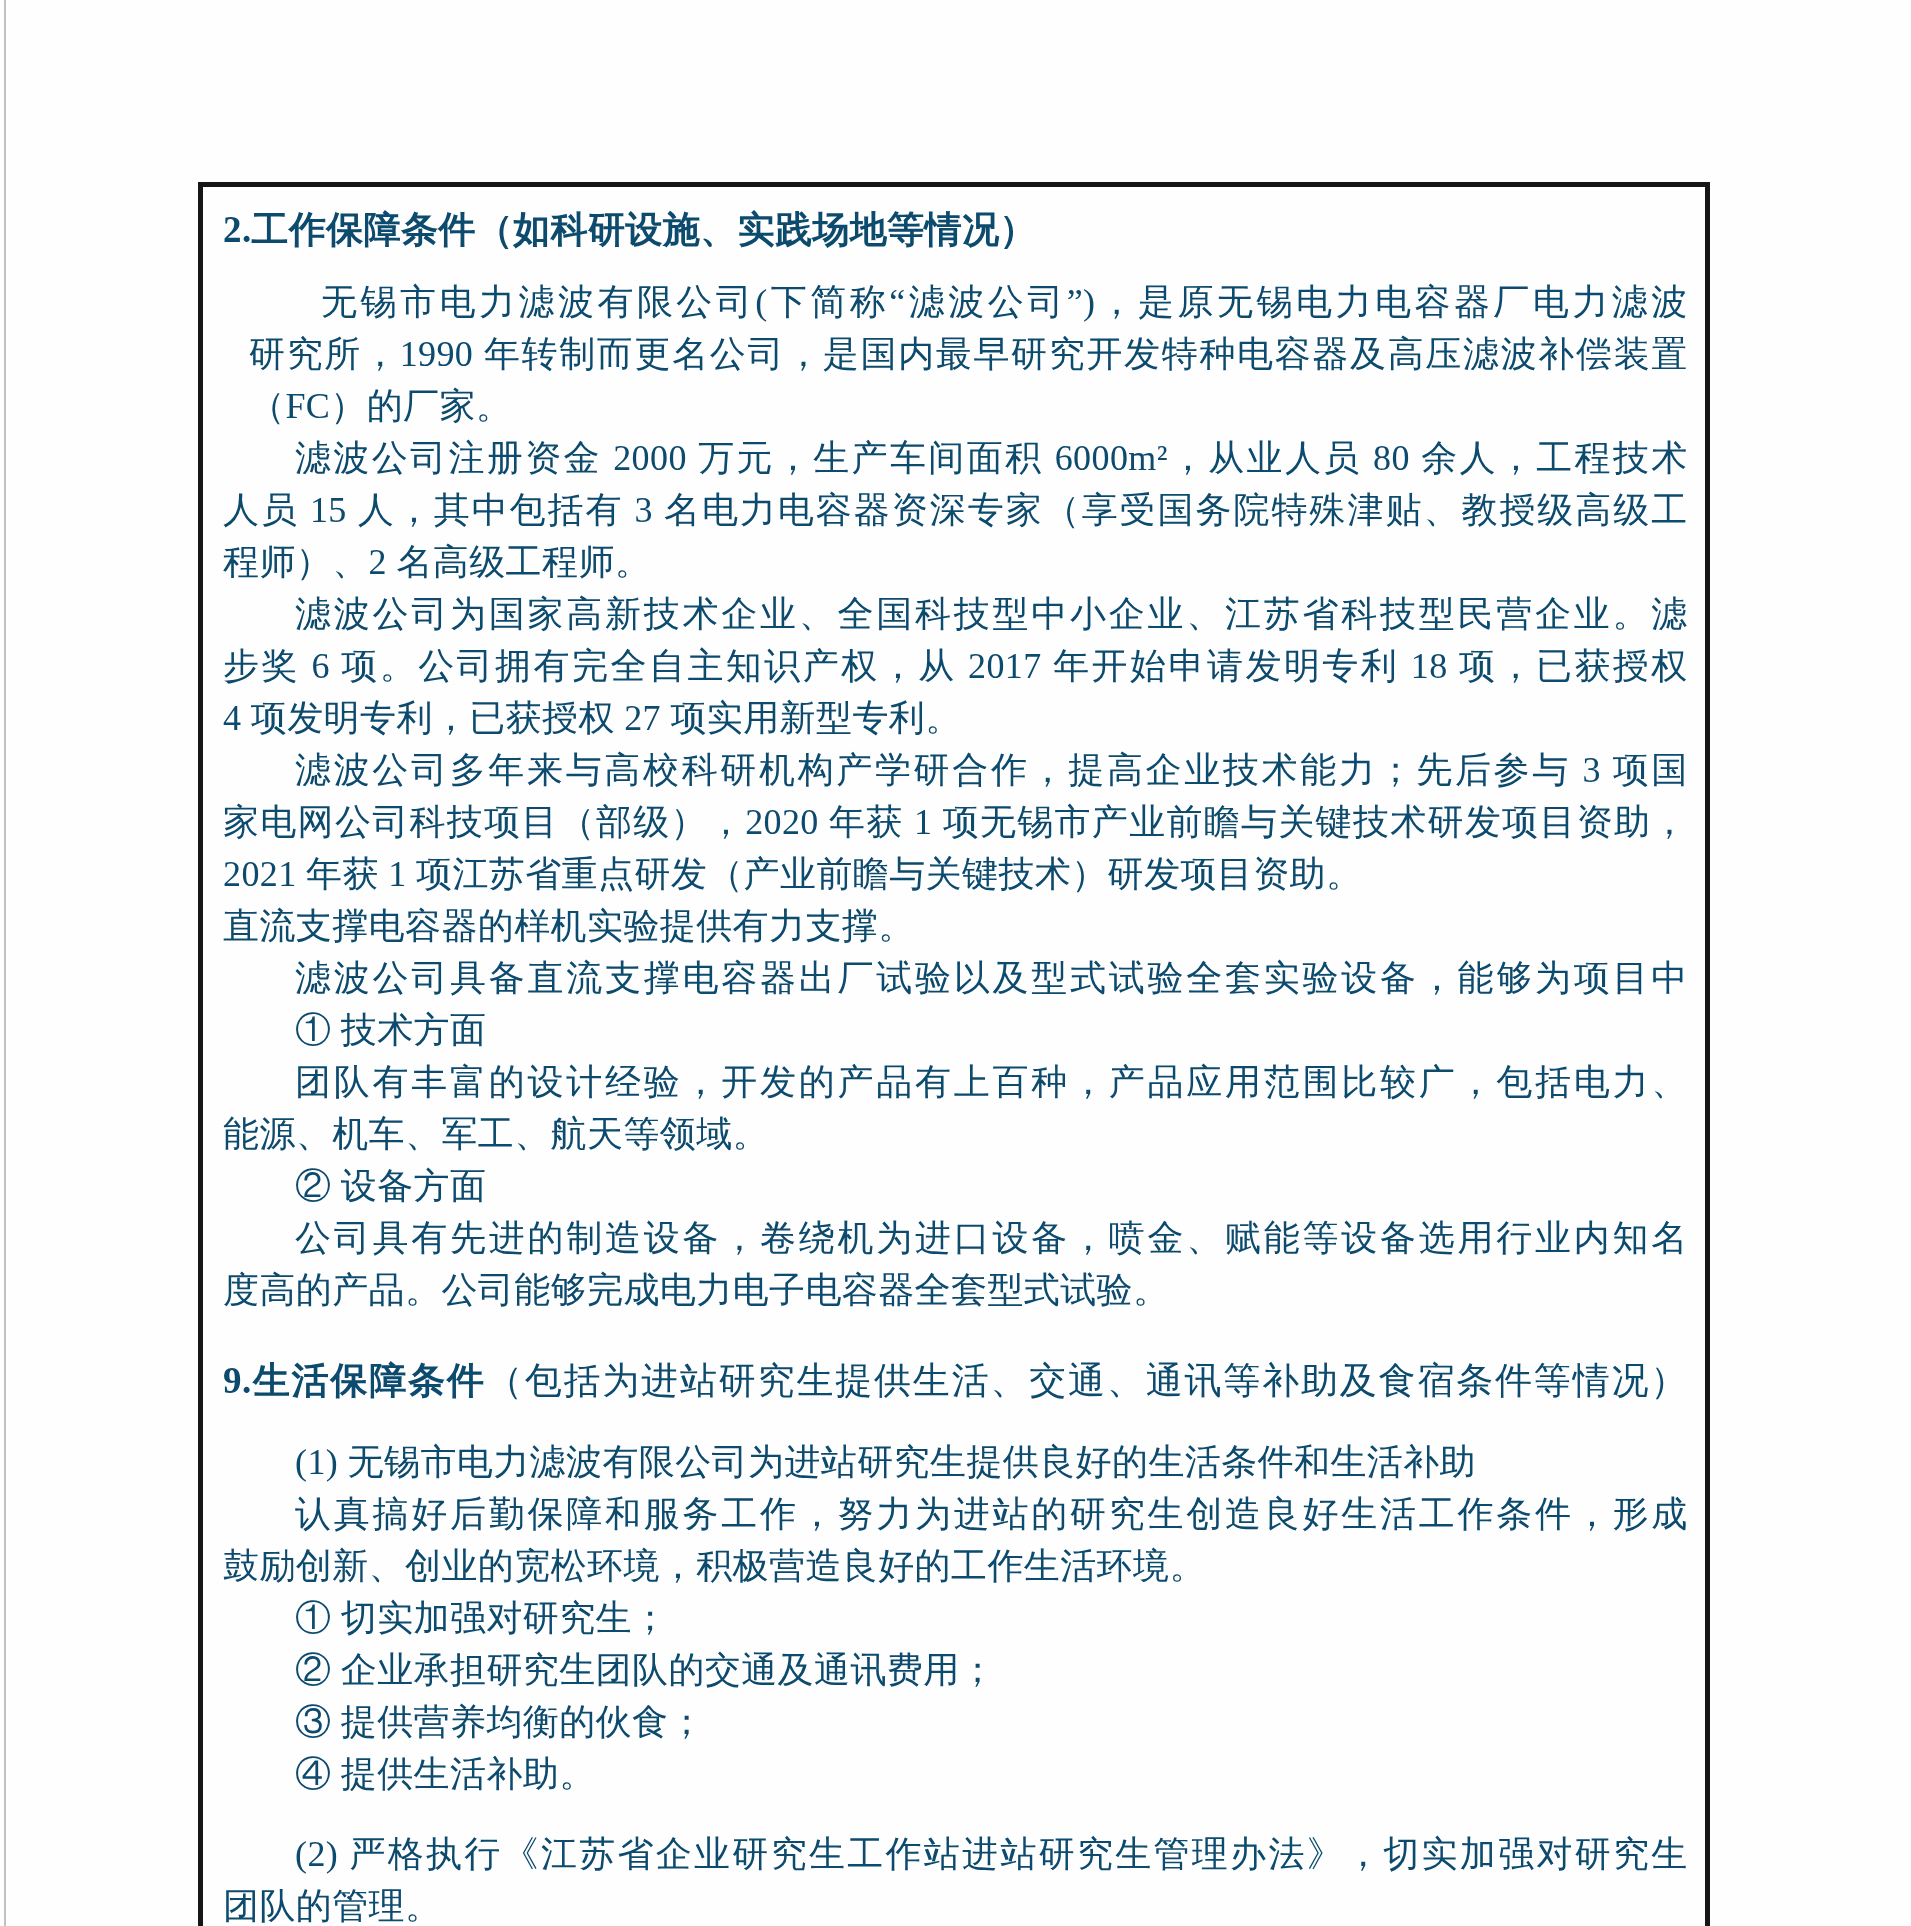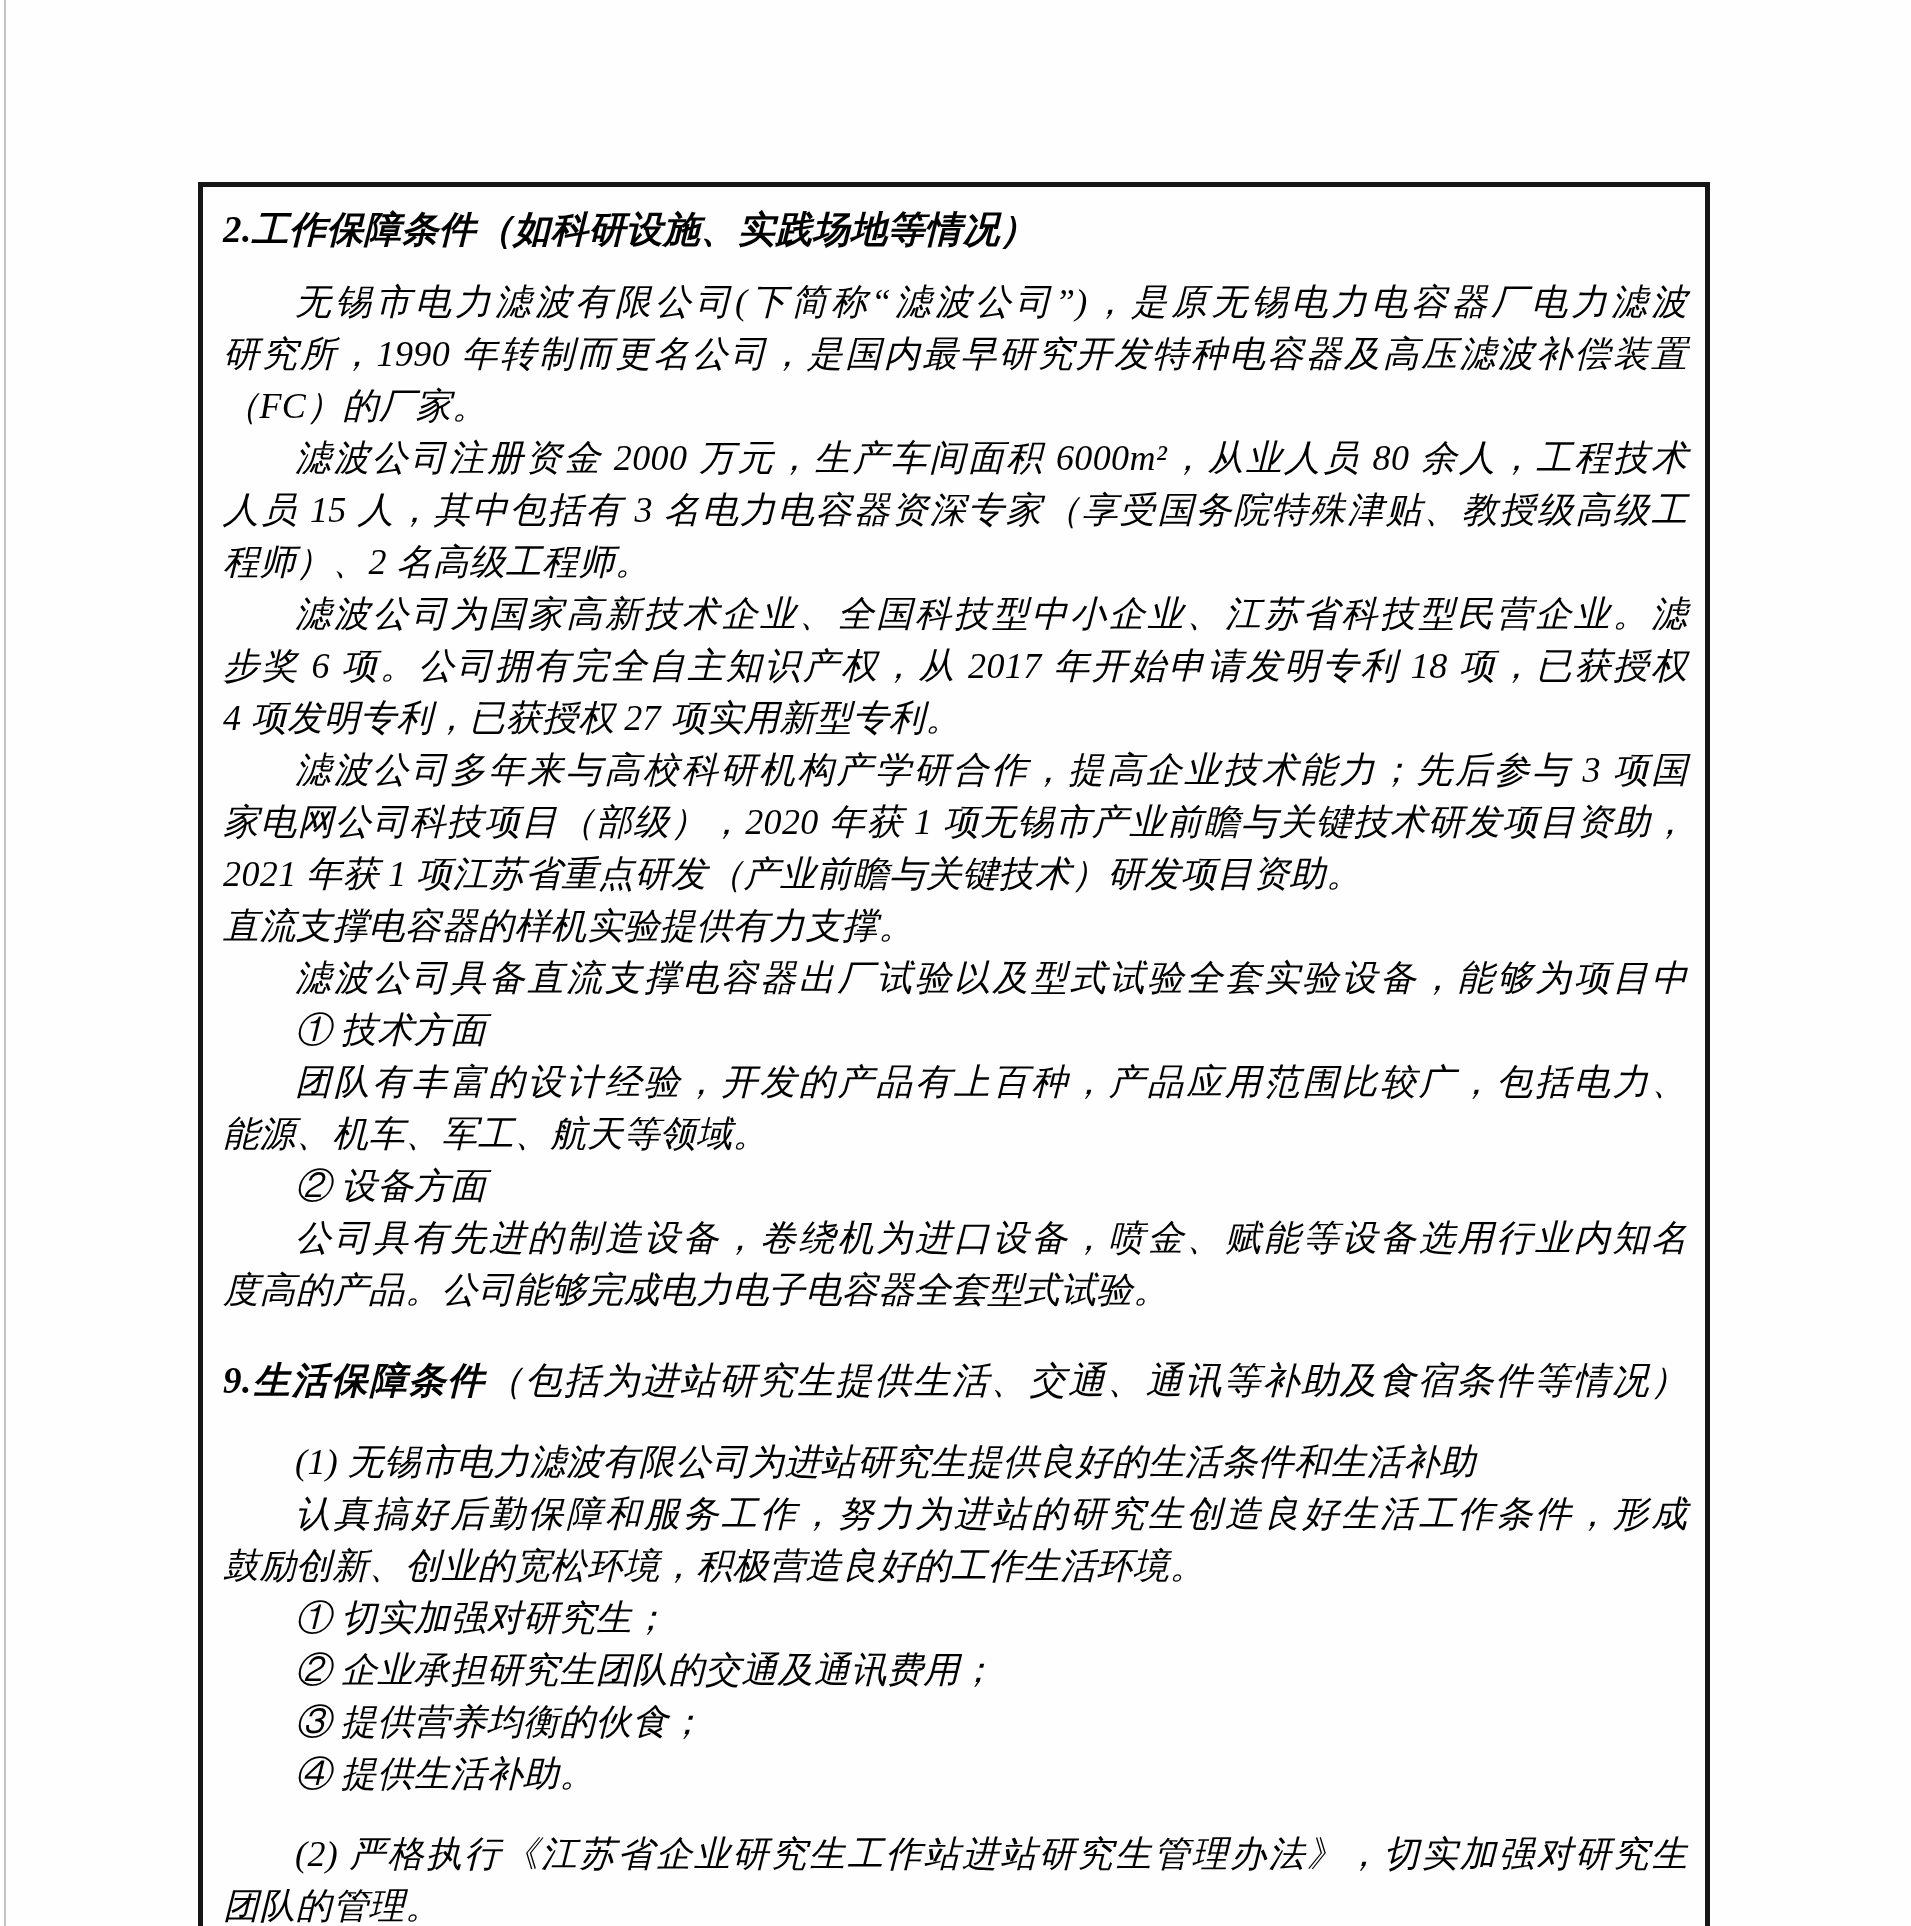--- a/index.html
+++ b/index.html
@@ -33,30 +33,29 @@
     width: 1512px;
     box-sizing: border-box;
     border: 5px solid #161616;
     padding: 15.4px 17.3px 11.6px 20px;
     background: #fefefe;
   }
   .ln {
     font-size: 36px;
     line-height: 52px;
     letter-spacing: 0.4px;
-    color: #000000;
-    font-style: italic;
+    color: #0c4a6e;
   }
   .j { text-align: justify; text-align-last: justify; }
   .ind { text-indent: 72px; }
   .hline { font-size: 37px; line-height: 55px; }
   .hm { font-weight: 700; }
   .hp { font-weight: 700; }
   .hp-light { font-weight: 400; }
-  .mt-after-h2 { margin-top: 18.5px; }
+  .mt-after-h2 { margin-top: 18.5px; margin-left: 26px; }
   .mt-h3 { margin-top: 37px; }
   .mt-s3sub { margin-top: 28px; }
 </style>
 </head>
 <body>
 
 <div class="sheet">
 
   <div class="scan-left-line"></div>
 

